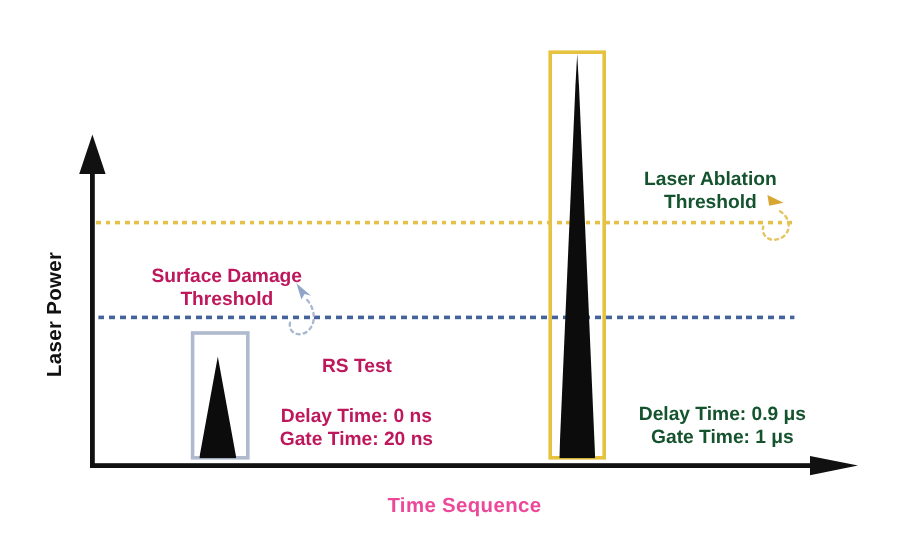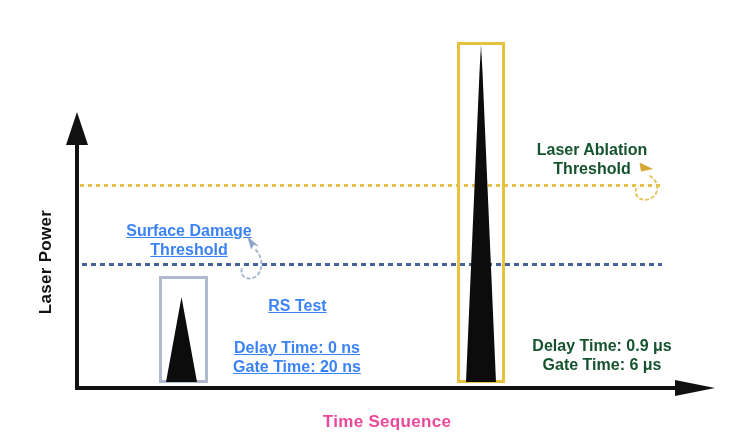--- a/index.html
+++ b/index.html
@@ -33,21 +33,21 @@
   .rs-box{left:159px;top:276px;width:49px;height:107px;border:3px solid #AFBACF;}
   .libs-box{left:457px;top:42px;width:48px;height:341px;border:3px solid #E6C23F;}
   
   .peak{position:absolute;background:#0C0C0C;}
   .rs-peak{left:166px;top:297px;width:31px;height:85px;
     clip-path:polygon(50% 0,56% 12%,100% 100%,0 100%,44% 12%);}
   .libs-peak{left:466px;top:45px;width:30px;height:337px;
     clip-path:polygon(50% 0,55% 8%,100% 100%,0 100%,45% 8%);}
   
   .ann{position:absolute;font-weight:bold;font-size:16px;line-height:19px;text-align:center;}
-  .blue{color:#3b82f6;text-decoration:underline;}
+  .blue{color:#be185d;}
   .gold{color:#14532d;}
   .surface-thr{left:108px;top:221px;width:162px;}
   .ablation-thr{left:512px;top:140px;width:160px;}
   .rs-name{left:220px;top:296px;width:155px;}
   .rs-delay{left:216px;top:338px;width:162px;}
   .rs-gate{left:216px;top:357px;width:162px;text-align:center;}
   .libs-name{left:525px;top:294px;width:155px;}
   .libs-delay{left:518px;top:336px;width:168px;}
   .libs-gate{left:518px;top:355px;width:168px;}
   
@@ -81,21 +81,21 @@
   <div class="ann gold ablation-thr">
     <div>Laser Ablation</div>
     <div>Threshold</div>
   </div>
 
   <div class="ann blue rs-name">RS Test</div>
   <div class="ann blue rs-delay">Delay Time: 0 ns</div>
   <div class="ann blue rs-gate">Gate Time: 20 ns</div>
 
   <div class="ann gold libs-delay">Delay Time: 0.9 μs</div>
-  <div class="ann gold libs-gate">Gate Time: 6 μs</div>
+  <div class="ann gold libs-gate">Gate Time: 1 μs</div>
 
   <svg class="overlay" viewBox="0 0 750 446" xmlns="http://www.w3.org/2000/svg">
 
     <g>
       <path d="M247 236 l4.2 13.5 2.6-4.6 5.4 1.6 z" fill="#8FA6C9"></path>
     </g>
 
     <path d="M256 250 C 263 258, 264 271, 255 277 C 246 282, 238 274, 243 266" fill="none" stroke="#A9B9D2" stroke-width="2" stroke-dasharray="2.5 3.5" stroke-linecap="round"></path>
 
     <g>

